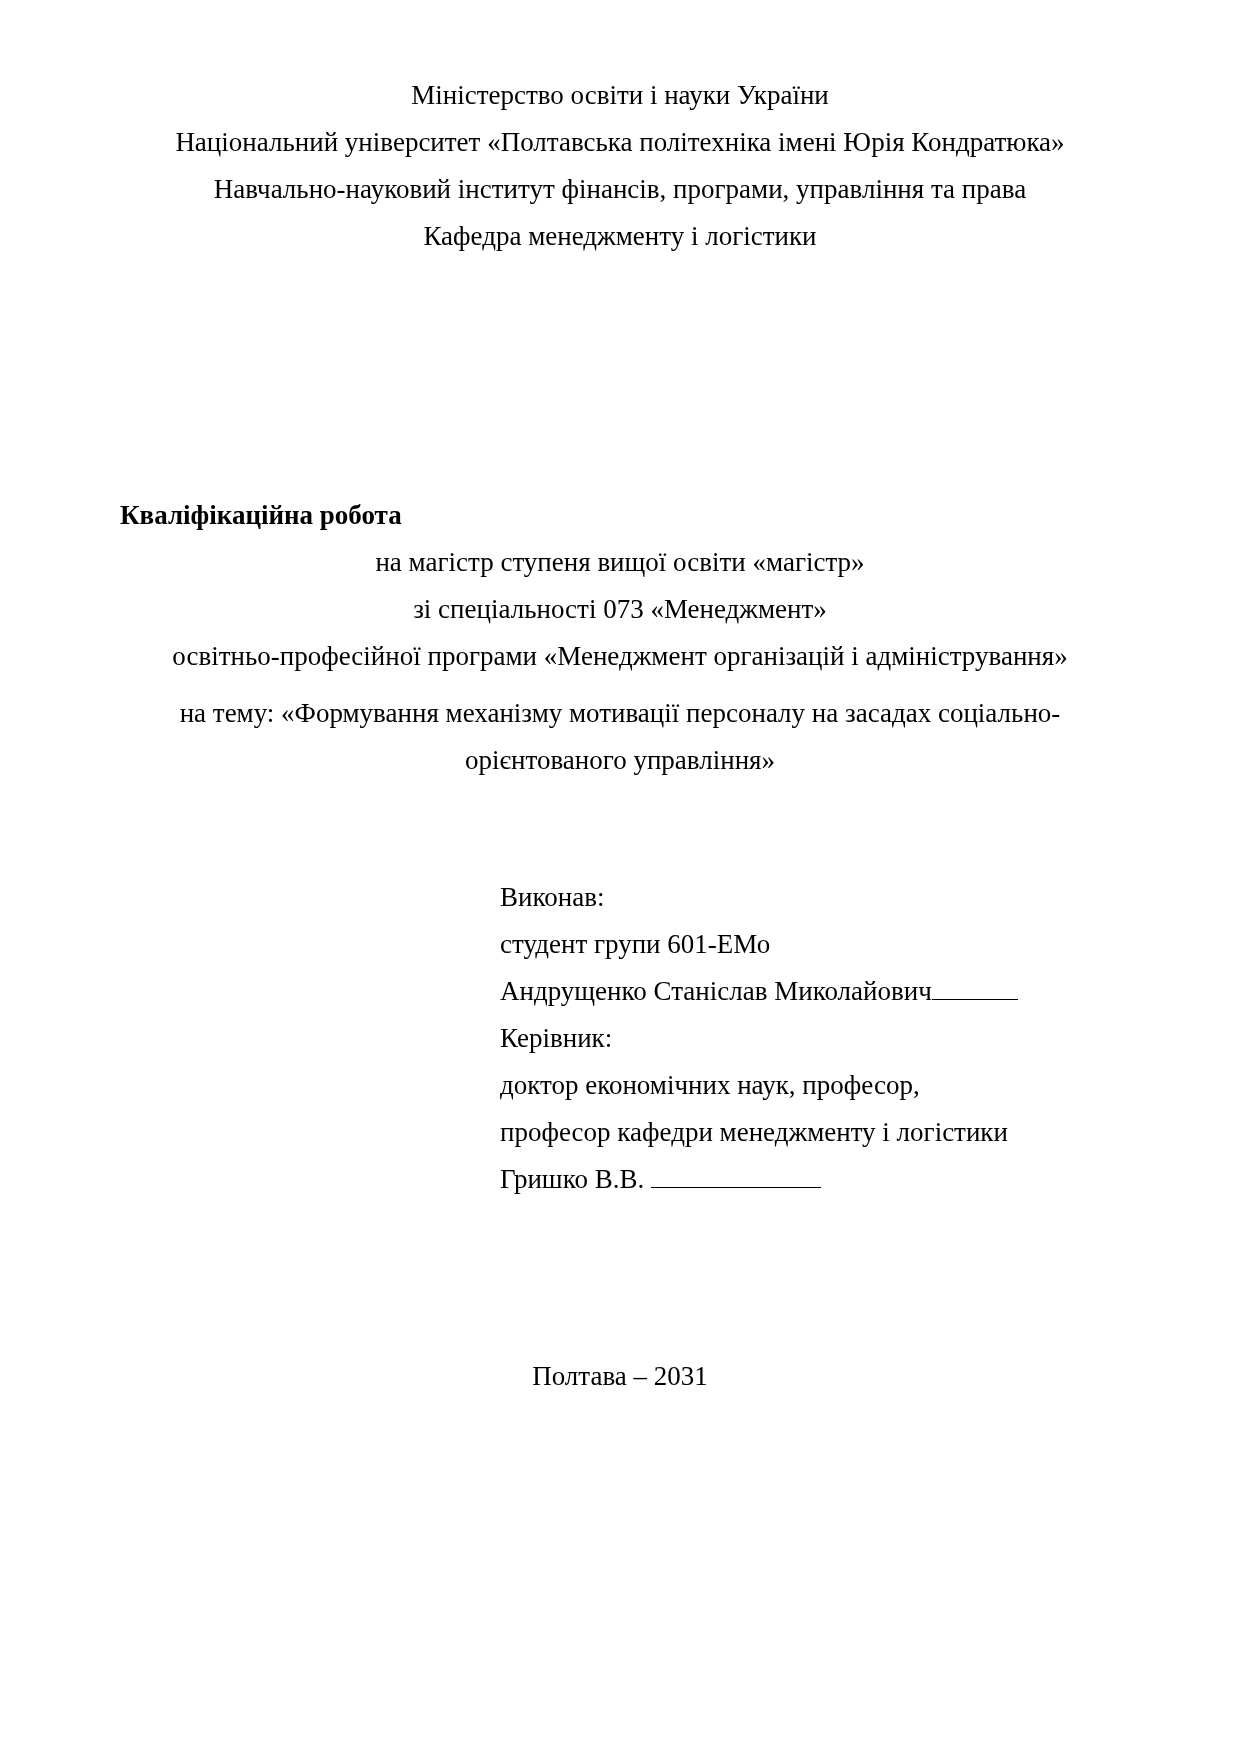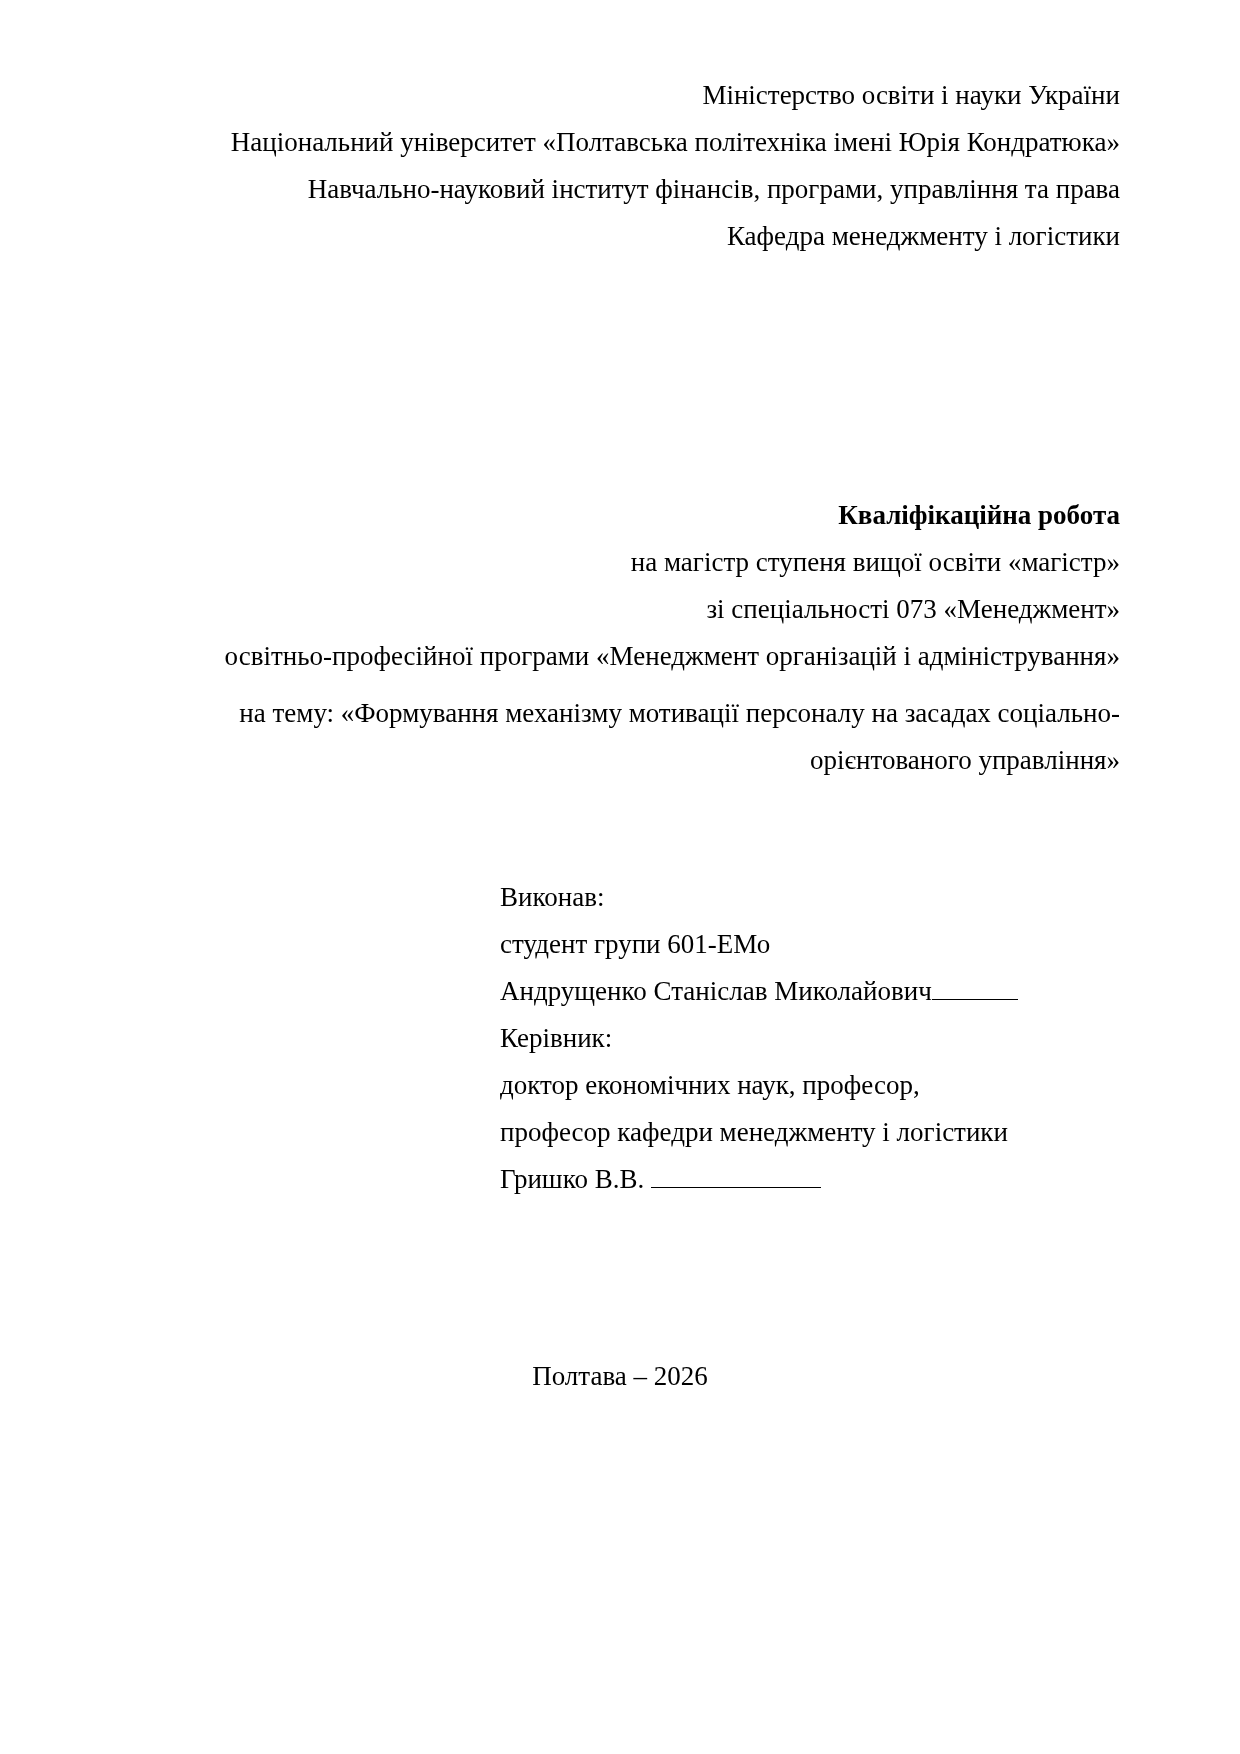--- a/index.html
+++ b/index.html
@@ -22,33 +22,33 @@
     padding: 0 120px;
   }
 
   .block-header {
     padding-top: 72px;
     text-align: center;
   }
   .line {
     font-size: 27px;
     line-height: 47px;
-    text-align: right;
+    text-align: center;
     white-space: nowrap;
   }
 
   .block-title {
     margin-top: 232px;
     text-align: center;
   }
   .title-main {
     font-size: 27px;
     font-weight: bold;
     line-height: 47px;
-    text-align: right;
+    text-align: left;
   }
 
   .block-theme {
     text-align: center;
     margin-top: 10px;
   }
 
   .block-author {
     margin-top: 90px;
     padding-left: 380px;
@@ -109,16 +109,16 @@
     </div>
     <div class="author-line">Керівник:</div>
     <div class="author-line">доктор економічних наук, професор,</div>
     <div class="author-line">професор кафедри менеджменту і логістики</div>
     <div class="author-line">
       <span>Гришко В.В.</span>&nbsp;<span class="sig-rule sig-long"></span>
     </div>
   </div>
 
   <div class="block-footer">
-    <div class="footer-line">Полтава – 2026</div>
+    <div class="footer-line">Полтава – 2031</div>
   </div>
 
 </div>
 
 </body></html>

